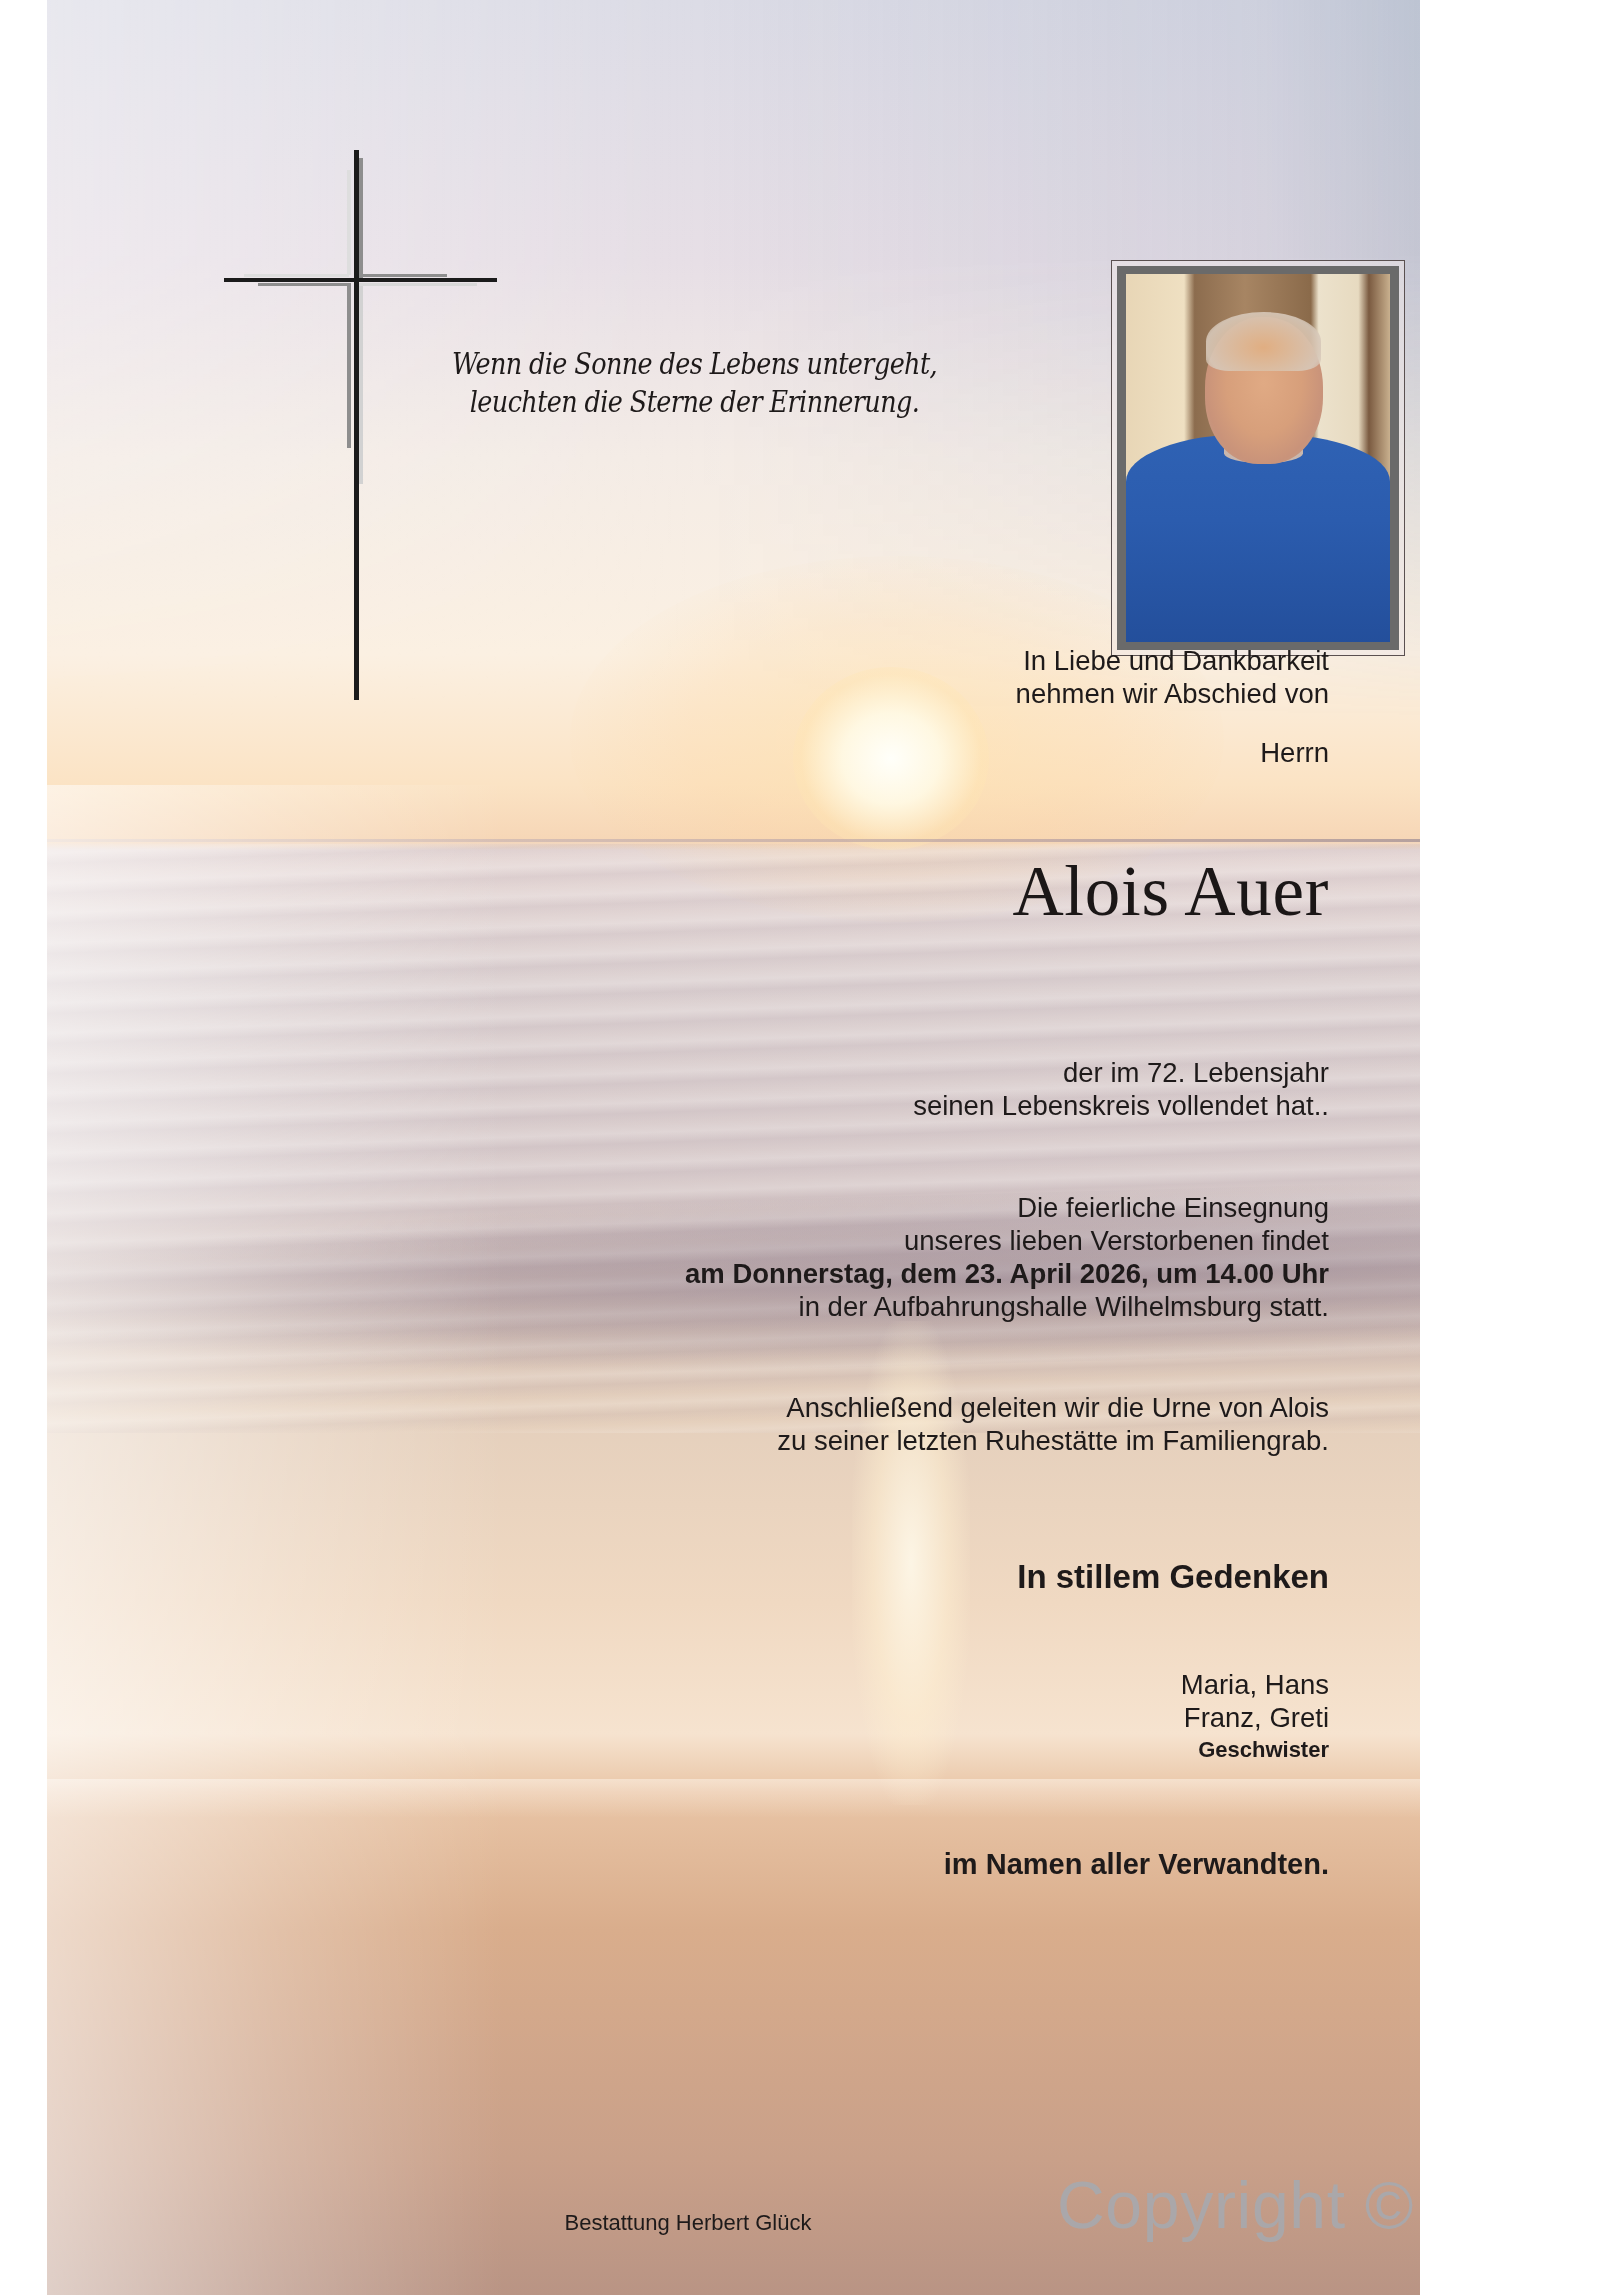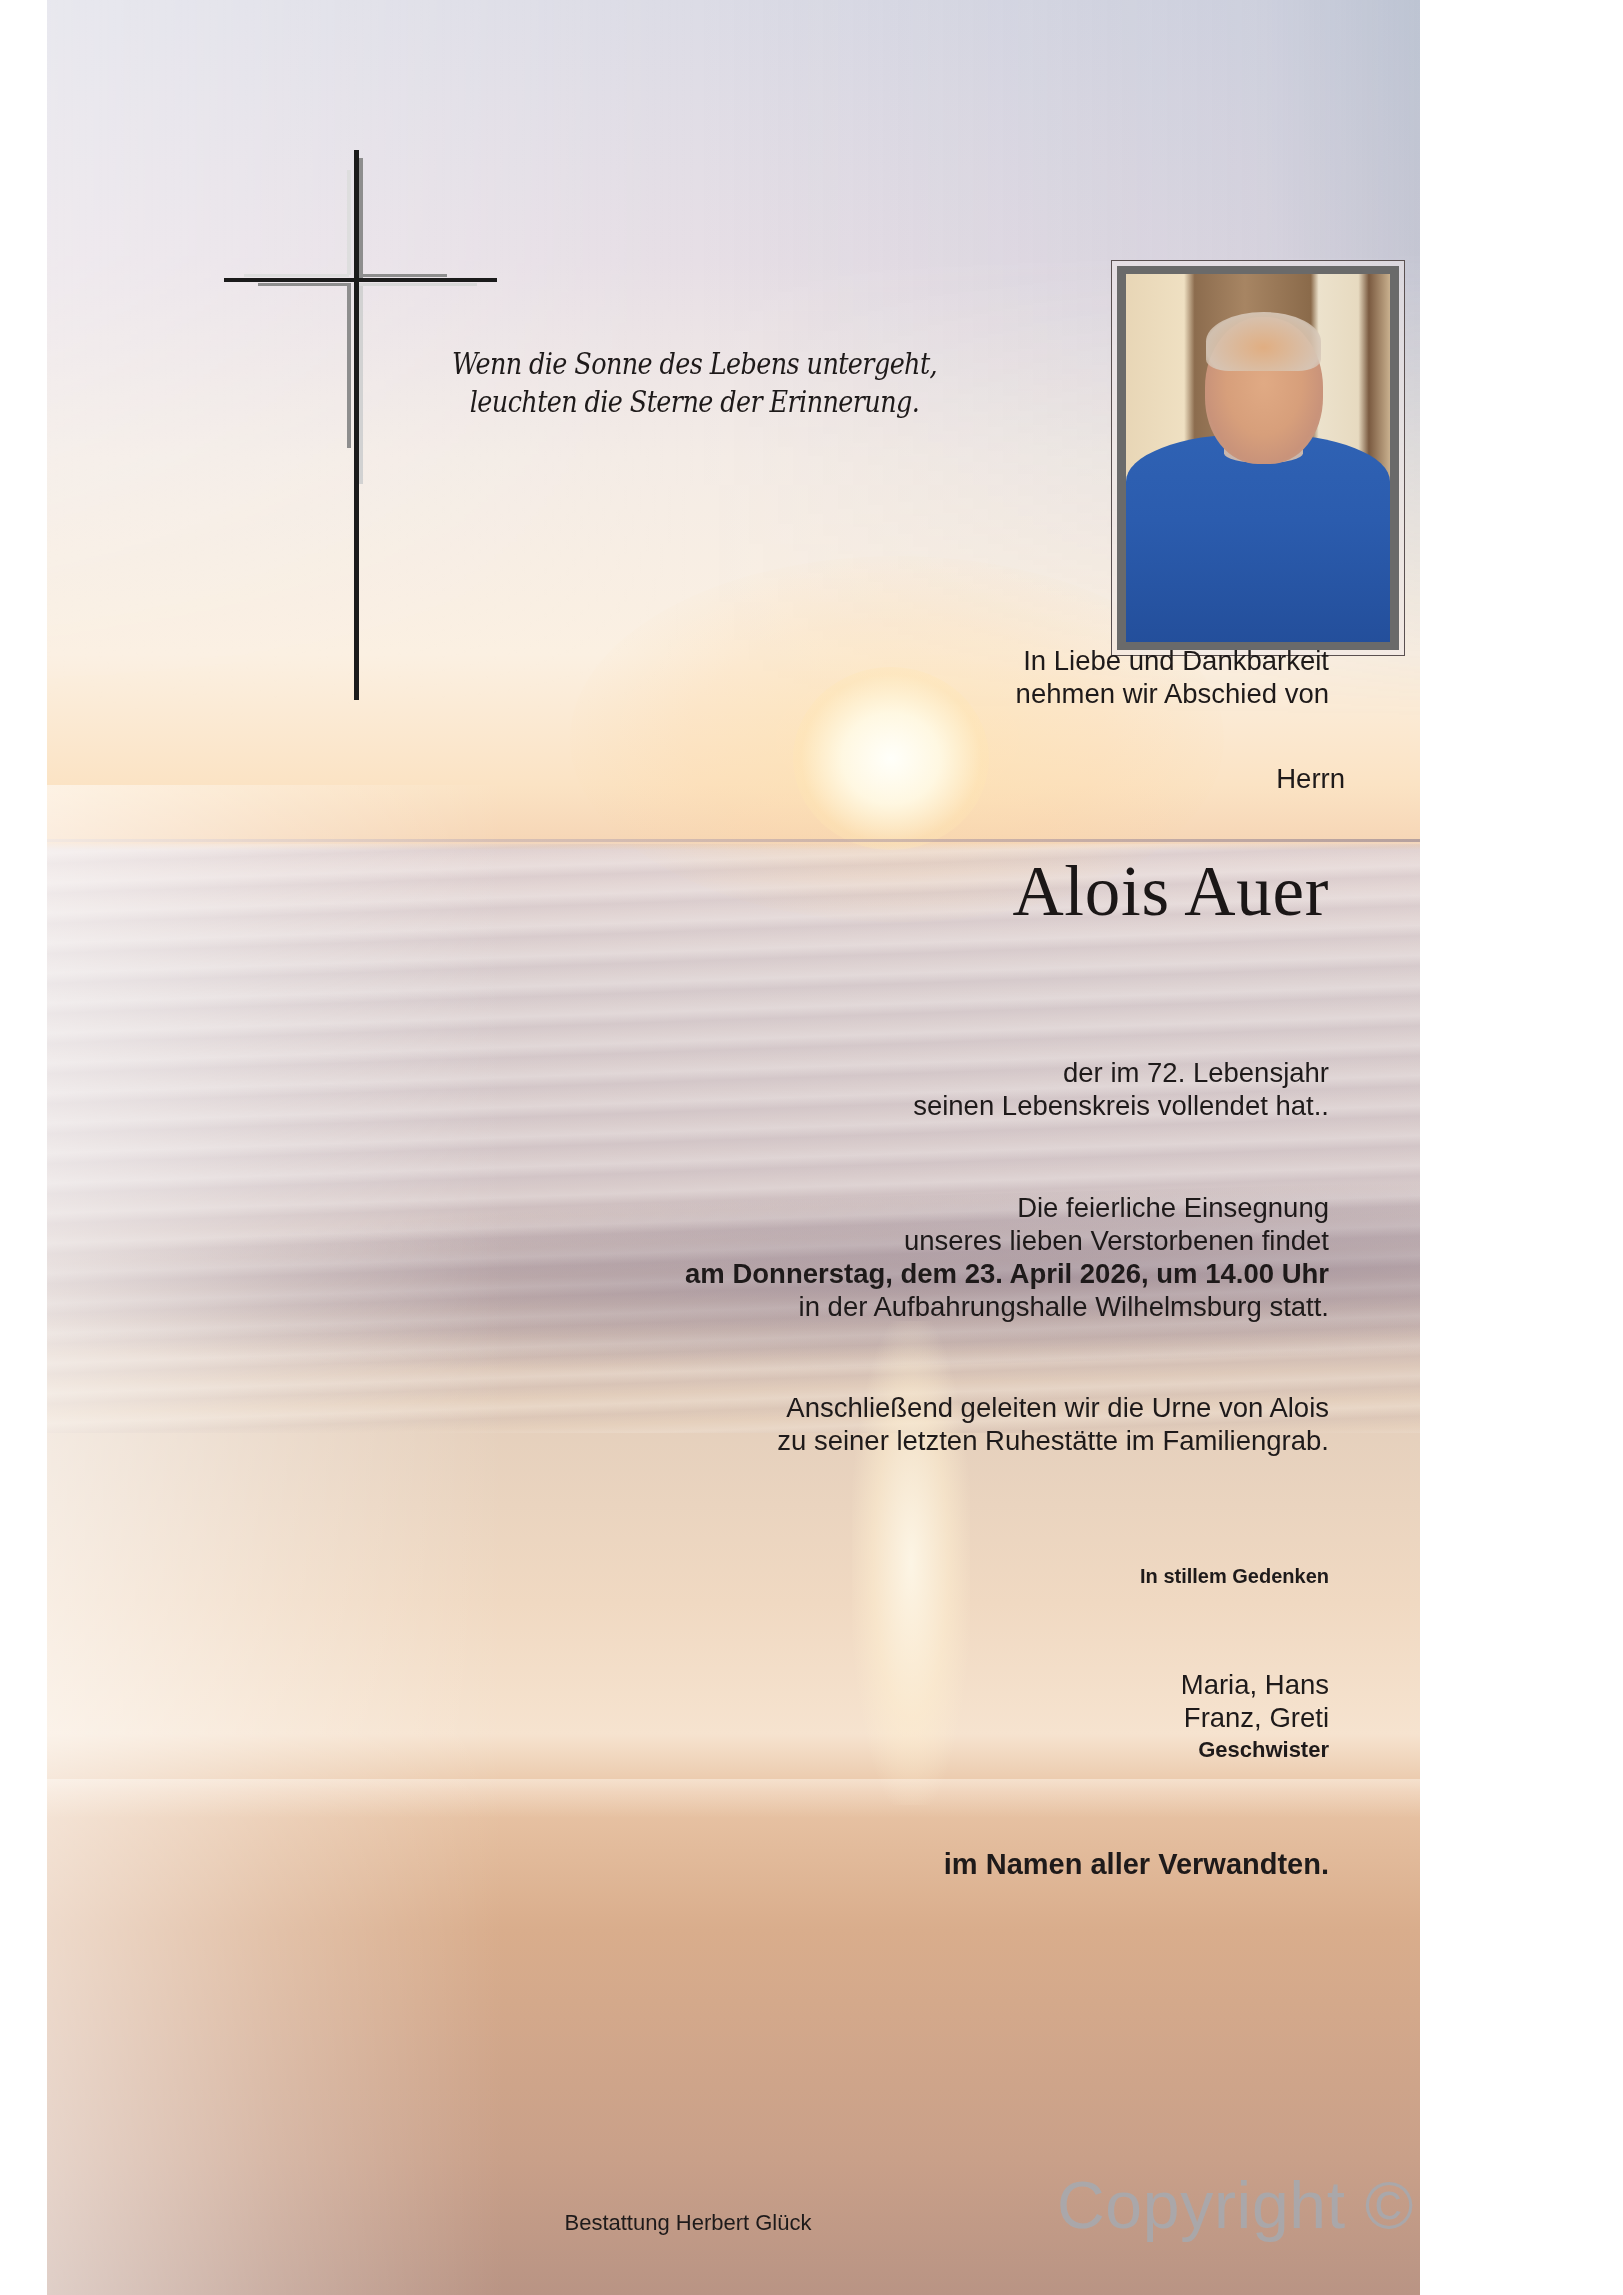--- a/index.html
+++ b/index.html
@@ -198,42 +198,42 @@
         <div class="hair"></div>
       </div>
     </div>
   </div>
 
   <div class="t regular" style="top:644px;">
     <div>In Liebe und Dankbarkeit</div>
     <div>nehmen wir Abschied von</div>
   </div>
 
-  <div class="t regular" style="top:762px;padding-left:16px;">Herrn</div>
+  <div class="t regular" style="top:736px;">Herrn</div>
 
   <div class="t name" style="top:852px;">Alois Auer</div>
 
   <div class="t regular" style="top:1056px;">
     <div>der im 72. Lebensjahr</div>
     <div>seinen Lebenskreis vollendet hat..</div>
   </div>
 
   <div class="t regular" style="top:1191px;">
     <div>Die feierliche Einsegnung</div>
     <div>unseres lieben Verstorbenen findet</div>
     <div class="bold">am Donnerstag, dem 23. April 2026, um 14.00 Uhr</div>
     <div>in der Aufbahrungshalle Wilhelmsburg statt.</div>
   </div>
 
   <div class="t regular" style="top:1391px;">
     <div>Anschließend geleiten wir die Urne von Alois</div>
     <div>zu seiner letzten Ruhestätte im Familiengrab.</div>
   </div>
 
-  <div class="t regular bold" style="top:1560px; font-size:20px;">In stillem Gedenken</div>
+  <div class="t regular bold" style="top:1560px; font-size:33px;">In stillem Gedenken</div>
 
   <div class="t regular" style="top:1668px;">
     <div>Maria, Hans</div>
     <div>Franz, Greti</div>
   </div>
   <div class="t bold" style="top:1737px; font-size:22px; line-height:26px;">Geschwister</div>
 
   <div class="t regular bold" style="top:1848px; font-size:29px;">im Namen aller Verwandten.</div>
 
   <div class="footer">Bestattung Herbert Glück</div>

